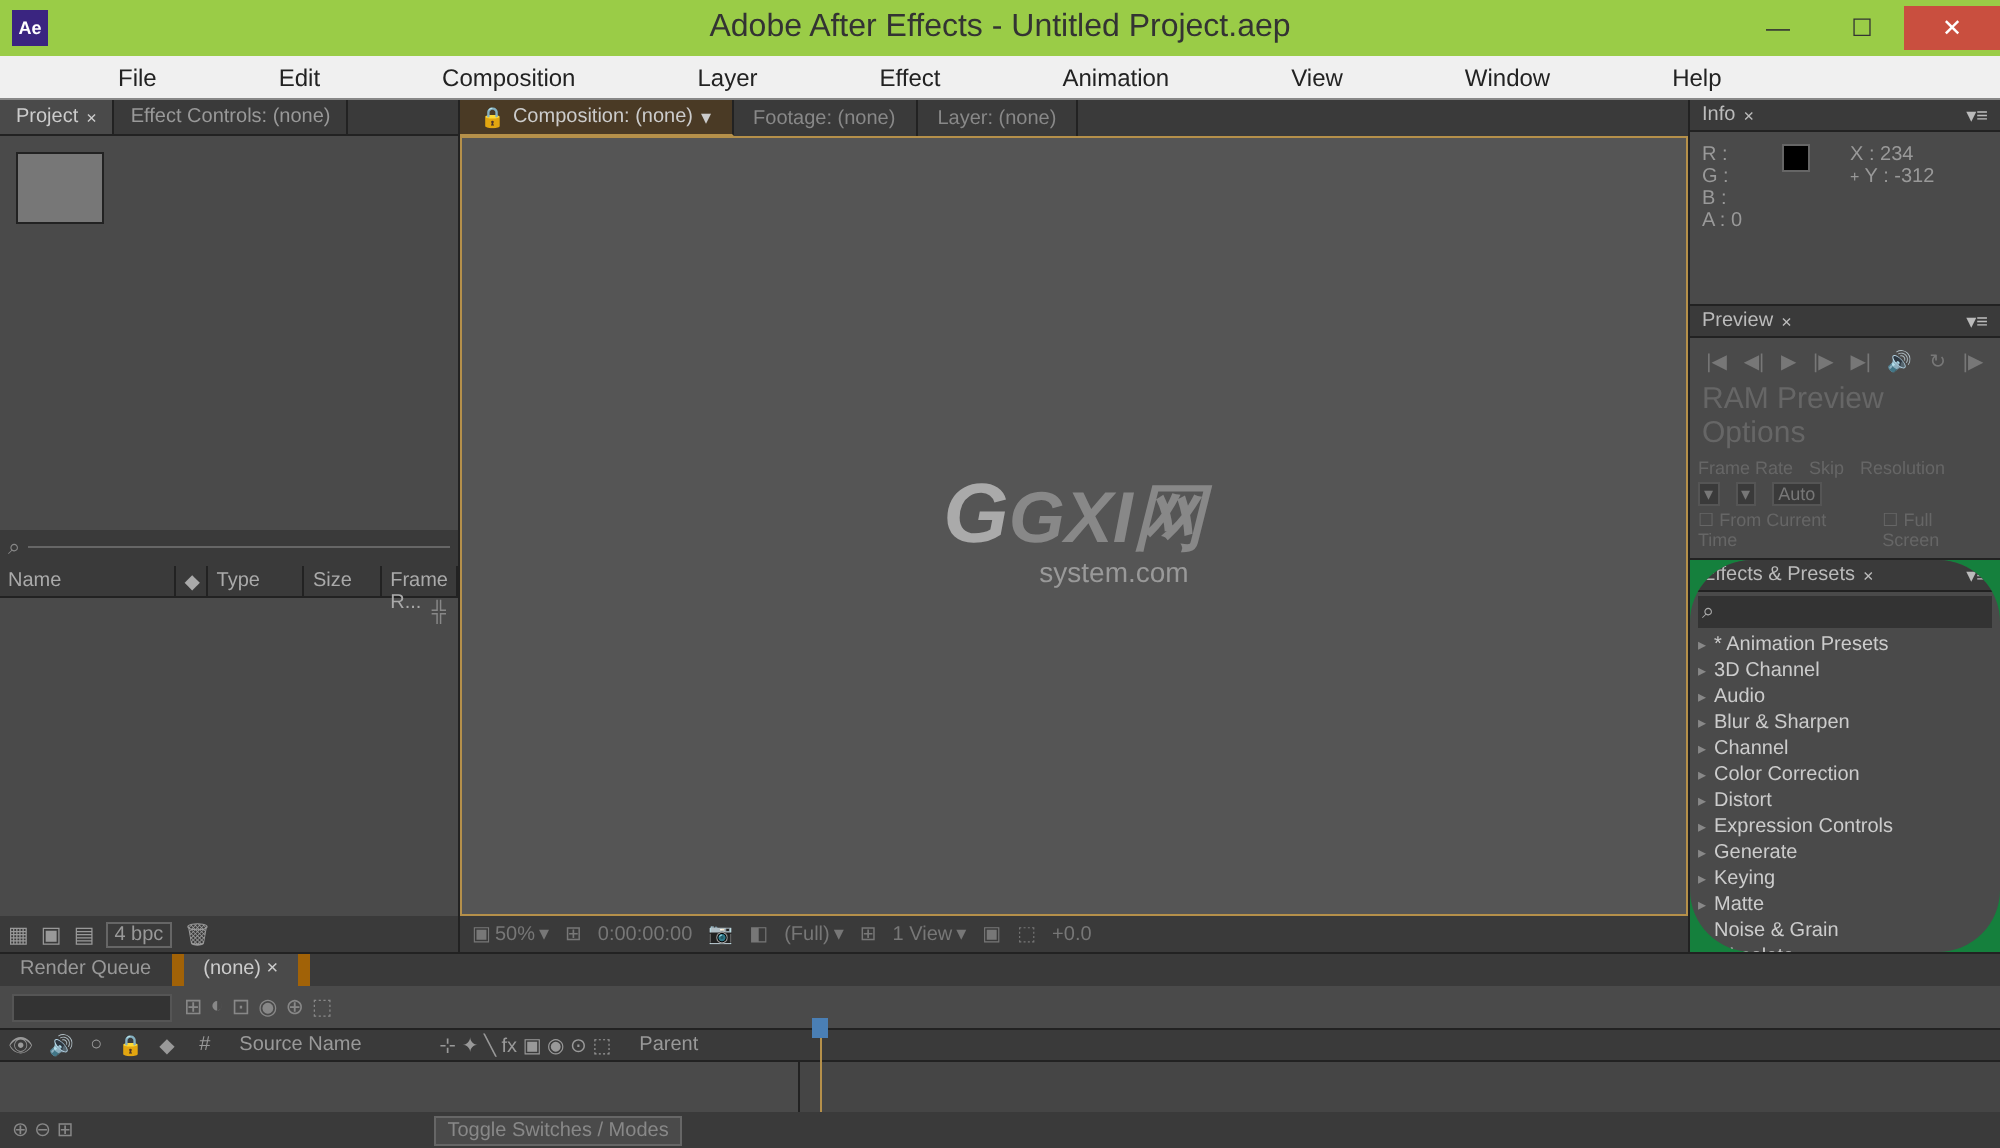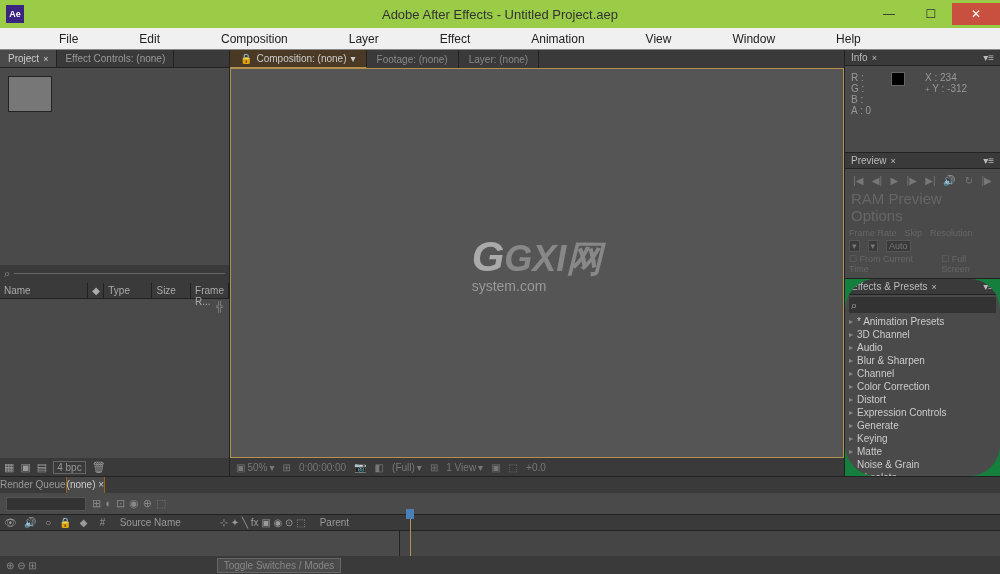--- a/index.html
+++ b/index.html
@@ -1,19 +1,19 @@
 <!DOCTYPE html>
 <html><head>
 <meta charset="utf-8">
 <style>
 * { margin: 0; padding: 0; box-sizing: border-box; font-family: "Segoe UI", Tahoma, sans-serif; }
 body { background: #3a3a3a; width: 1000px; height: 574px; overflow: hidden; font-size: 11px; color: #aaa; }
 .titlebar { height: 28px; background: #9acc47; display: flex; align-items: center; position: relative; }
 .titlebar-icon { width: 18px; height: 18px; background: #3a2580; margin-left: 6px; display: flex; align-items: center; justify-content: center; color: #fff; font-size: 9px; font-weight: bold; }
-.titlebar-title { position: absolute; left: 50%; transform: translateX(-50%); color: #333; font-size: 13px; }
+.titlebar-title { position: absolute; left: 50%; transform: translateX(-50%); color: #333; font-size: 16px; }
 .win-controls { margin-left: auto; display: flex; }
 .win-btn { width: 42px; height: 22px; display: flex; align-items: center; justify-content: center; font-size: 12px; color: #333; }
 .win-btn.close { background: #c94f3f; color: #fff; width: 48px; }
 .menubar { height: 22px; background: #f0f0f0; border-bottom: 1px solid #888; display: flex; align-items: center; padding-left: 8px; gap: 2px; }
 .menu-item { color: #222; font-size: 12px; padding: 2px 8px; cursor: default; margin-left: 43px; }
 .workspace { display: flex; height: 426px; background: #15803d; }
 .left-pane { width: 230px; display: flex; flex-direction: column; border-right: 1px solid #222; }
 .panel-tabs { height: 18px; background: #3a3a3a; display: flex; font-size: 10px; border-bottom: 1px solid #222; }
 .panel-tab { padding: 2px 8px; color: #999; background: #3a3a3a; border-right: 1px solid #222; display: flex; align-items: center; }
 .panel-tab.active { background: #4a4a4a; color: #ccc; }
@@ -31,21 +31,21 @@
 .footer-icon { font-size: 11px; }
 .bpc-box { border: 1px solid #666; padding: 0 3px; }
 .center-pane { flex: 1; display: flex; flex-direction: column; border-right: 1px solid #222; }
 .comp-tabs { height: 18px; background: #3a3a3a; display: flex; font-size: 10px; }
 .comp-tab { padding: 2px 10px; color: #888; border-right: 1px solid #222; display: flex; align-items: center; gap: 4px; }
 .comp-tab.active { background: #4a3a25; color: #ccc; border-bottom: 1px solid #b5904a; }
 .viewer { flex: 1; background: #555; border: 1px solid #b5904a; position: relative; display: flex; align-items: center; justify-content: center; }
 .watermark { color: #888; text-align: left; }
 .watermark .big { font-size: 42px; font-weight: bold; font-style: italic; }
 .watermark .big .gx { color: #aaa; }
-.watermark .sub { font-size: 14px; color: #999; margin-top: -6px; }
+.watermark .sub { font-size: 14px; color: #999; margin-top: -6px; margin-left: 48px; }
 .viewer-footer { height: 18px; background: #3a3a3a; display: flex; align-items: center; gap: 8px; padding: 0 6px; font-size: 10px; color: #777; }
 .vf-item { display: flex; align-items: center; gap: 2px; }
 .right-pane { width: 155px; display: flex; flex-direction: column; }
 .info-panel { background: #4a4a4a; border-bottom: 1px solid #222; }
 .info-body { padding: 6px; font-size: 10px; color: #999; display: flex; gap: 20px; }
 .info-col { display: flex; flex-direction: column; }
 .info-swatch { width: 14px; height: 14px; background: #000; border: 1px solid #666; }
 .preview-panel { background: #4a4a4a; border-bottom: 1px solid #222; }
 .preview-body { padding: 4px; }
 .transport { display: flex; justify-content: space-around; font-size: 10px; color: #777; padding: 2px 0; }
@@ -56,21 +56,21 @@
 .effects-panel { flex: 1; background: #4a4a4a; display: flex; flex-direction: column; overflow: hidden; border-radius: 31px; }
 .effects-search { height: 16px; background: #333; margin: 2px 4px; display: flex; align-items: center; padding: 0 2px; }
 .effects-list { flex: 1; overflow: hidden; }
 .effect-cat { font-size: 10px; color: #ccc; padding: 1px 4px; display: flex; align-items: center; }
 .effect-cat::before { content: "▸"; font-size: 8px; margin-right: 4px; color: #888; }
 .panel-header { height: 16px; background: #3a3a3a; font-size: 10px; color: #bbb; padding: 2px 6px; display: flex; align-items: center; border-bottom: 1px solid #222; }
 .panel-header .x { margin-left: 4px; font-size: 9px; }
 .panel-header .menu { margin-left: auto; font-size: 10px; }
 .timeline-area { height: 98px; background: #3a3a3a; border-top: 1px solid #222; display: flex; flex-direction: column; }
 .tl-tabs { height: 16px; display: flex; font-size: 10px; }
-.tl-tab { padding: 2px 0; color: #999; background: #3a3a3a; border-right: 1px solid #a16207; }
+.tl-tab { padding: 2px 10px; color: #999; background: #3a3a3a; border-right: 6px solid #a16207; }
 .tl-tab.active { background: #4a4a4a; color: #ccc; }
 .tl-header { height: 22px; background: #4a4a4a; display: flex; align-items: center; border-bottom: 1px solid #222; }
 .tl-left { width: 400px; display: flex; align-items: center; gap: 6px; padding: 0 6px; }
 .tl-search { width: 80px; height: 14px; background: #333; border: 1px solid #555; }
 .tl-icons { display: flex; gap: 4px; font-size: 11px; color: #888; }
 .tl-cols { height: 16px; background: #3a3a3a; display: flex; font-size: 10px; color: #999; border-bottom: 1px solid #222; }
 .tl-col { padding: 2px 4px; }
 .tl-body { flex: 1; background: #4a4a4a; display: flex; }
 .tl-left-body { width: 400px; border-right: 1px solid #222; }
 .tl-right-body { flex: 1; background: #454545; position: relative; }

